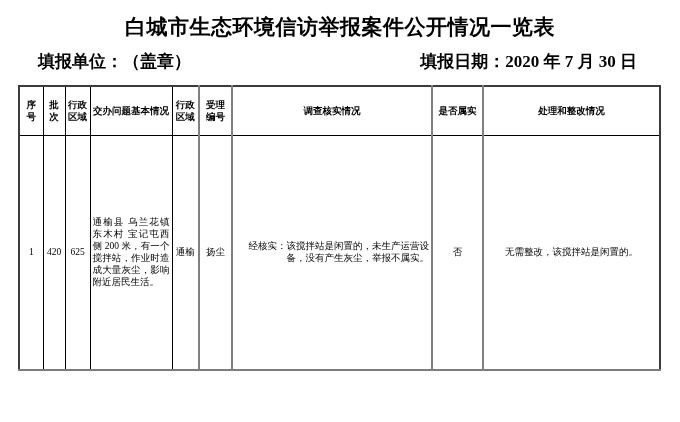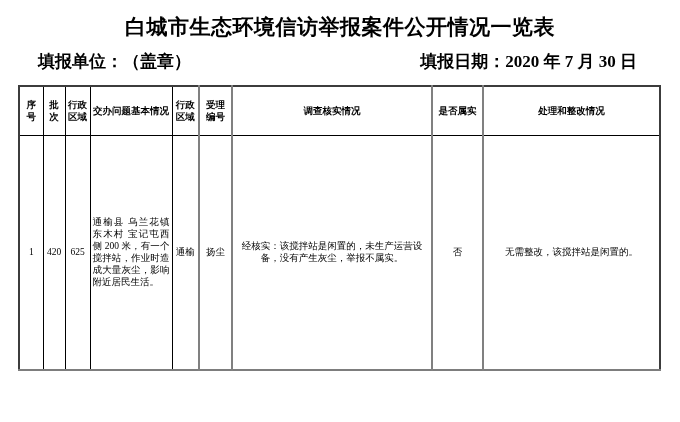--- a/index.html
+++ b/index.html
@@ -60,21 +60,21 @@
   .th-narrow { padding: 1px 5px; }
   .th-two    { padding: 1px 4px; margin-top: 35px; }
   .th-problem{ padding: 1px 6px; }
   td.center { text-align: center; }
   td.problem {
     text-align: justify;
     padding: 1px 3px;
     line-height: 12px;
   }
   td.verify {
-    text-align: center;
+    text-align: right;
     padding: 1px 2px;
     line-height: 15px;
     border-radius: 8px;
   }
   .thick-left  { border-left: 2px solid #808080 !important; }
   .thick-right { border-right: 2px solid #808080 !important; }
 </style>
 </head>
 <body>
 

